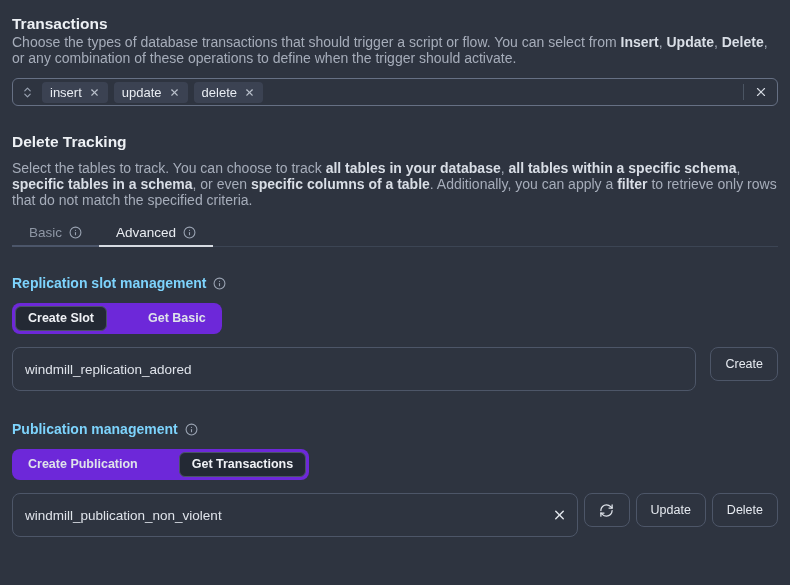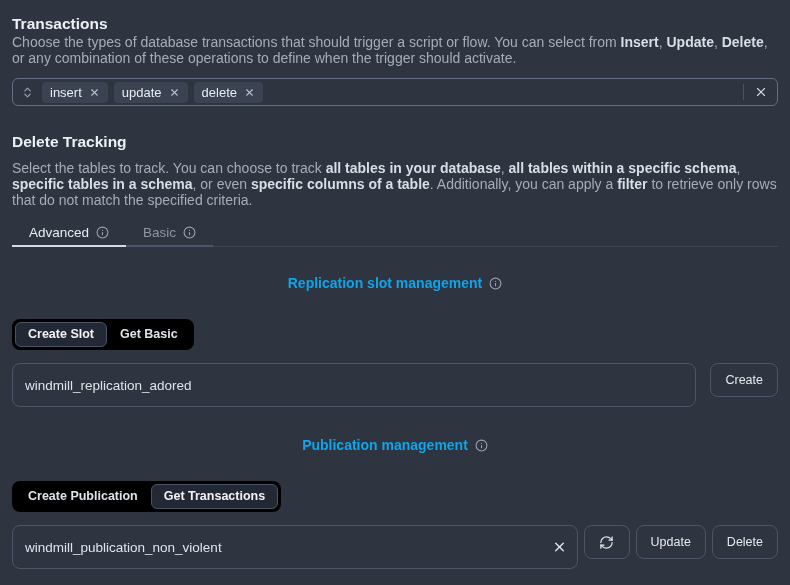--- a/index.html
+++ b/index.html
@@ -8,21 +8,21 @@
     background:#2e3440;
     font-family:"Liberation Sans", sans-serif;
     color:#dfe3ea;
     overflow:hidden;
   }
   .page{padding:14px 12px 0 12px;}
   svg{display:block;flex:none;}
 
   
   .h-lg{font-size:15.5px;font-weight:700;color:#edf0f4;line-height:20px;margin:0;}
-  .h-md{font-size:14px;font-weight:700;color:#0ea5e9;line-height:18px;margin:16px;display:flex;align-items:center;gap:7px;justify-content:center;}
+  .h-md{font-size:14px;font-weight:700;color:#7dd3fc;line-height:18px;margin:0;display:flex;align-items:center;gap:7px;}
   .info-icon{color:#9aa3b2;}
 
   
   .desc{font-size:14px;line-height:16px;color:#a6adba;margin:0 0 0 0;}
   .desc .b{font-weight:700;color:#d9dee6;}
 
   
   .mselect{
     margin-top:12px;height:28px;
     border:1px solid #667084;border-radius:6px;
@@ -57,22 +57,23 @@
   }
   .tab.active{color:#e9ecf1;border-bottom-color:#d6dbe2;font-weight:400;}
 
   
   .sec1{margin-top:27px;}
   .sec2{margin-top:29px;}
 
   
   .tgroup{
     margin-top:11px;display:inline-flex;
-    background:#000000;border-radius:8px;padding:3px;
+    background:#6d28d9;border-radius:8px;padding:3px;
     align-items:stretch;
+    gap:28px;
   }
   .tgroup.mt13{margin-top:13px;}
   .titem{
     background:none;border:1px solid transparent;border-radius:6px;
     font-family:inherit;font-size:12.5px;font-weight:600;
     color:#dfe3ea;padding:4px 12px;cursor:pointer;line-height:15px;
   }
   .titem.selected{
     background:#232934;border-color:#4a5466;color:#f0f2f6;
   }
@@ -152,40 +153,40 @@
           <path d="M18 6 6 18"></path>
           <path d="m6 6 12 12"></path>
         </svg>
     </span>
   </div>
 
   <h1 class="h-lg sec1" style="margin-top:26px;">Delete Tracking</h1>
   <p class="desc" style="margin-top:8px;"><span>Select the tables to track. You can choose to track </span><span class="b">all tables in your database</span><span>, </span><span class="b">all tables within a specific schema</span><span>, </span><span class="b">specific tables in a schema</span><span>, or even </span><span class="b">specific columns of a table</span><span>. Additionally, you can apply a </span><span class="b">filter</span><span> to retrieve only rows that do not match the specified criteria.</span></p>
 
   <div class="tabbar">
+    <button class="tab">
+      <span>Basic</span>
+      <span class="info-icon">
+        <svg width="13" height="13" viewBox="0 0 24 24" fill="none" stroke="currentColor" stroke-width="2" stroke-linecap="round">
+            <circle cx="12" cy="12" r="10"></circle>
+            <path d="M12 16v-4"></path>
+            <path d="M12 8h.01"></path>
+          </svg>
+      </span>
+    </button>
     <button class="tab active">
       <span>Advanced</span>
       <span class="info-icon">
         <svg width="13" height="13" viewBox="0 0 24 24" fill="none" stroke="currentColor" stroke-width="2" stroke-linecap="round">
             <circle cx="12" cy="12" r="10"></circle>
             <path d="M12 16v-4"></path>
             <path d="M12 8h.01"></path>
           </svg>
       </span>
     </button>
-    <button class="tab">
-      <span>Basic</span>
-      <span class="info-icon">
-        <svg width="13" height="13" viewBox="0 0 24 24" fill="none" stroke="currentColor" stroke-width="2" stroke-linecap="round">
-            <circle cx="12" cy="12" r="10"></circle>
-            <path d="M12 16v-4"></path>
-            <path d="M12 8h.01"></path>
-          </svg>
-      </span>
-    </button>
   </div>
 
   <h2 class="h-md sec1">
     <span>Replication slot management</span>
     <span class="info-icon">
       <svg width="13" height="13" viewBox="0 0 24 24" fill="none" stroke="currentColor" stroke-width="2" stroke-linecap="round">
           <circle cx="12" cy="12" r="10"></circle>
           <path d="M12 16v-4"></path>
           <path d="M12 8h.01"></path>
         </svg>

